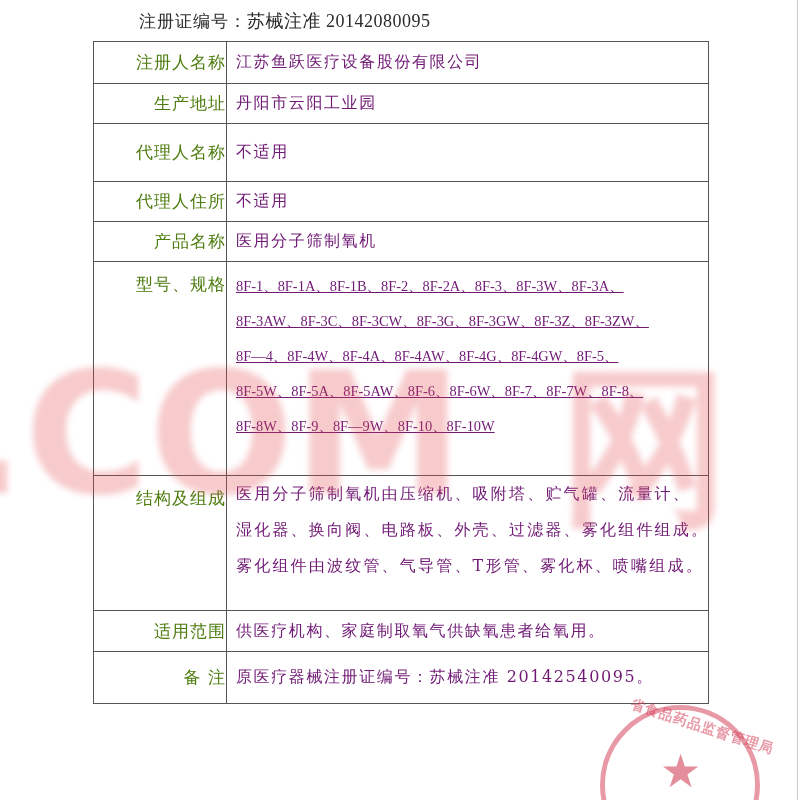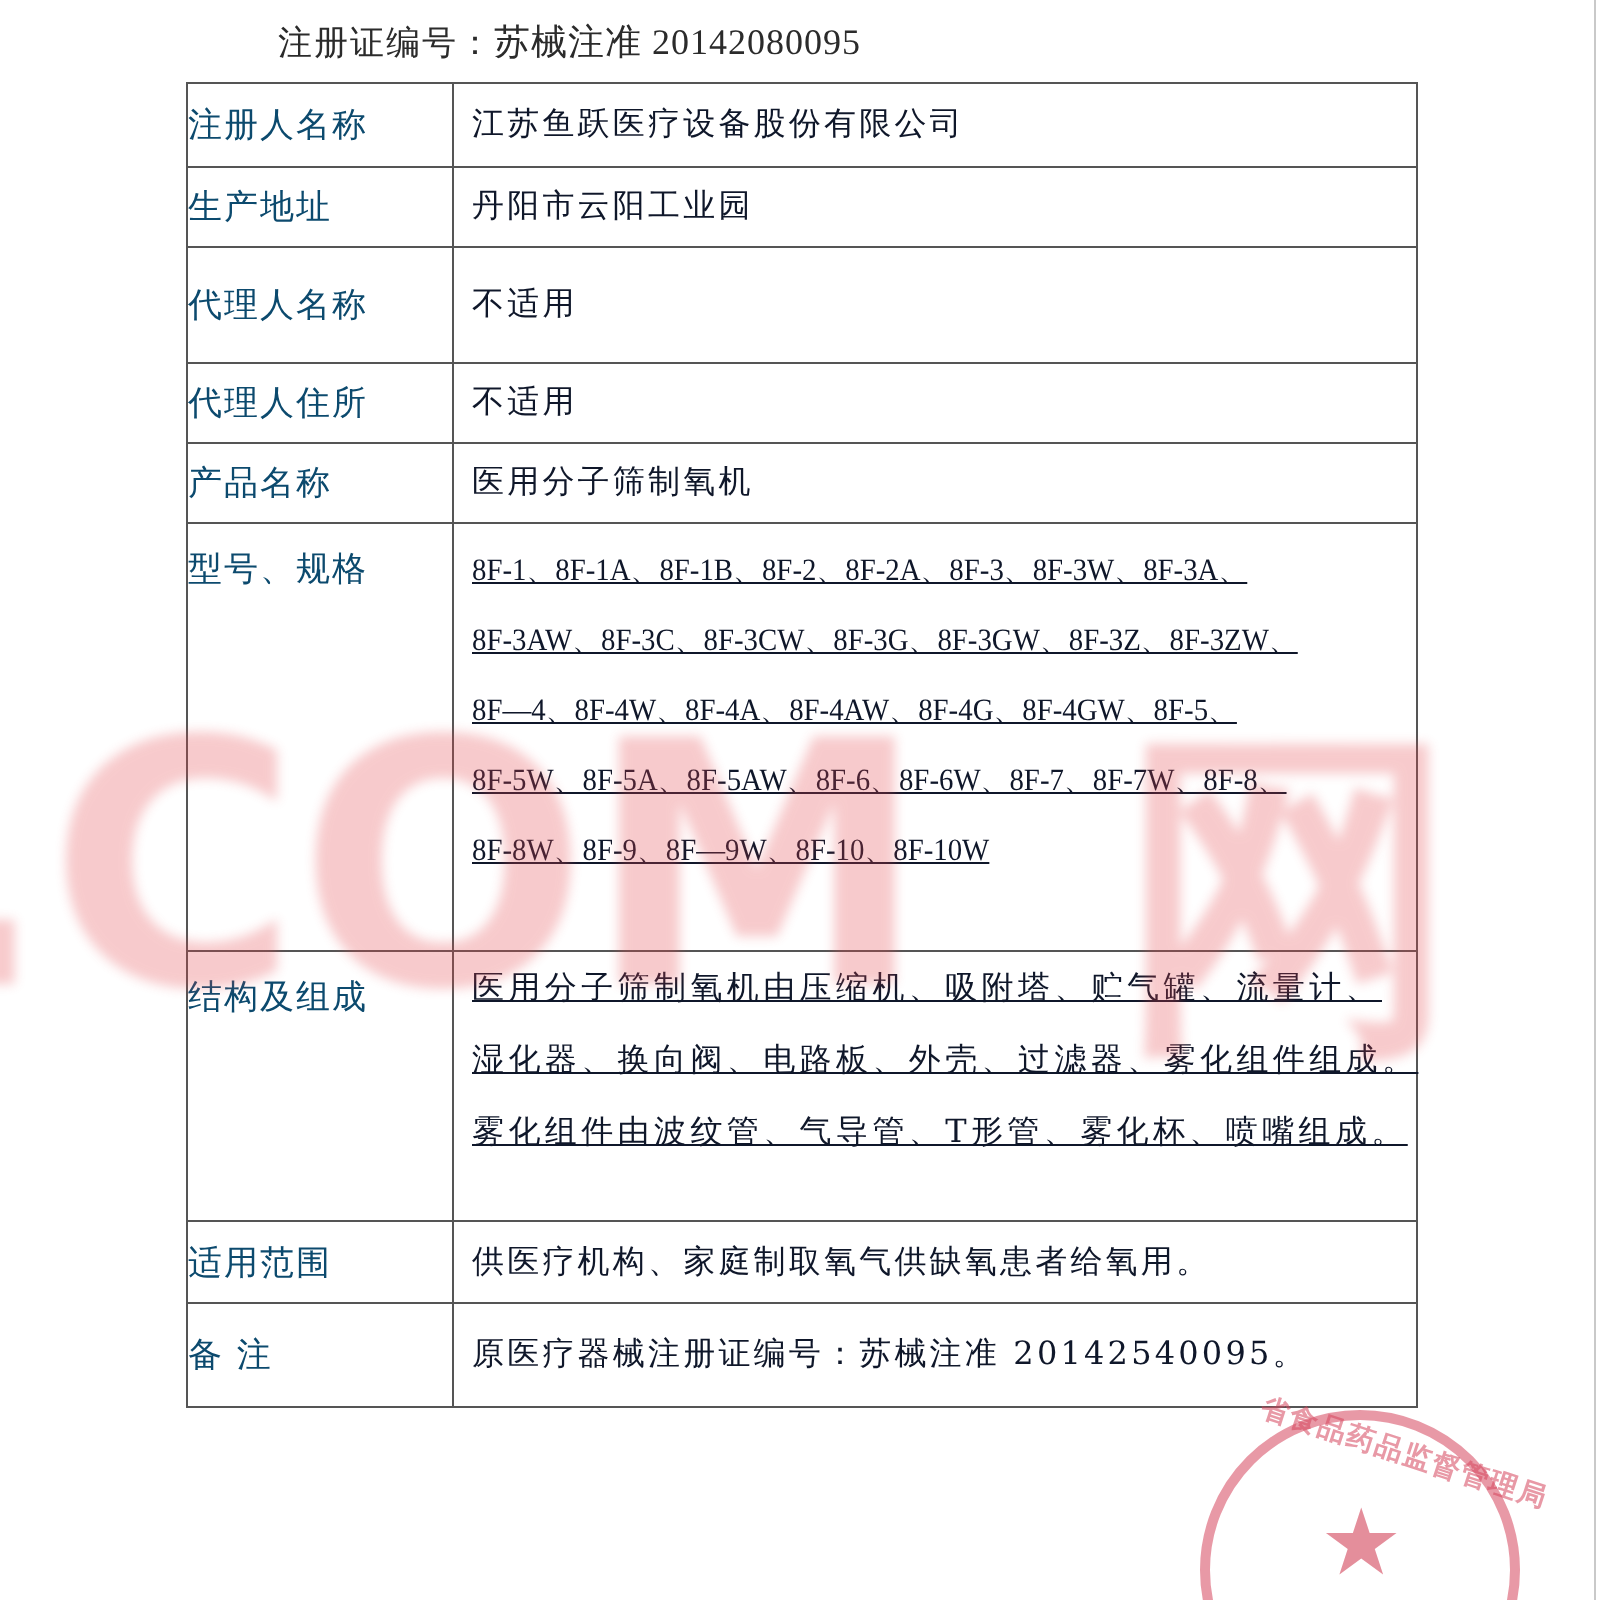--- a/index.html
+++ b/index.html
@@ -46,50 +46,50 @@
       border-collapse: collapse;
       table-layout: fixed;
     }
     table.reg-table td {
       border: 1.3px solid #555555;
       vertical-align: middle;
       padding: 0;
     }
     td.label-cell {
       width: 132px;
-      text-align: left;
+      text-align: right;
       font-size: 17px;
       letter-spacing: 1px;
-      color: #0c4a6e;
+      color: #4d7c0f;
     }
     td.label-cell.top { vertical-align: top; padding-top: 11px; }
     td.value-cell {
       padding-left: 9px !important;
       font-size: 16px;
       letter-spacing: 1.6px;
-      color: #0f172a;
+      color: #701a75;
     }
     td.value-cell.top { vertical-align: top; }
     .model-line {
       font-family: "Liberation Serif", serif;
       font-size: 15.5px;
       letter-spacing: 0px;
       line-height: 35px;
       white-space: nowrap;
       transform: scaleX(0.93);
       transform-origin: left center;
     }
     .models-wrap { padding-top: 6px; text-decoration: underline; }
     .struct-line {
       line-height: 36px;
       white-space: nowrap;
       font-size: 16px;
       letter-spacing: 2.2px;
     }
-    .struct-wrap { padding-top: 0px; text-decoration: underline; }
+    .struct-wrap { padding-top: 0px; }
     .label-spaced { letter-spacing: 14px; padding-left: 14px; }
 
     
     .watermark {
       position: absolute;
       left: 0;
       top: 340px;
       width: 800px;
       height: 170px;
       pointer-events: none;

